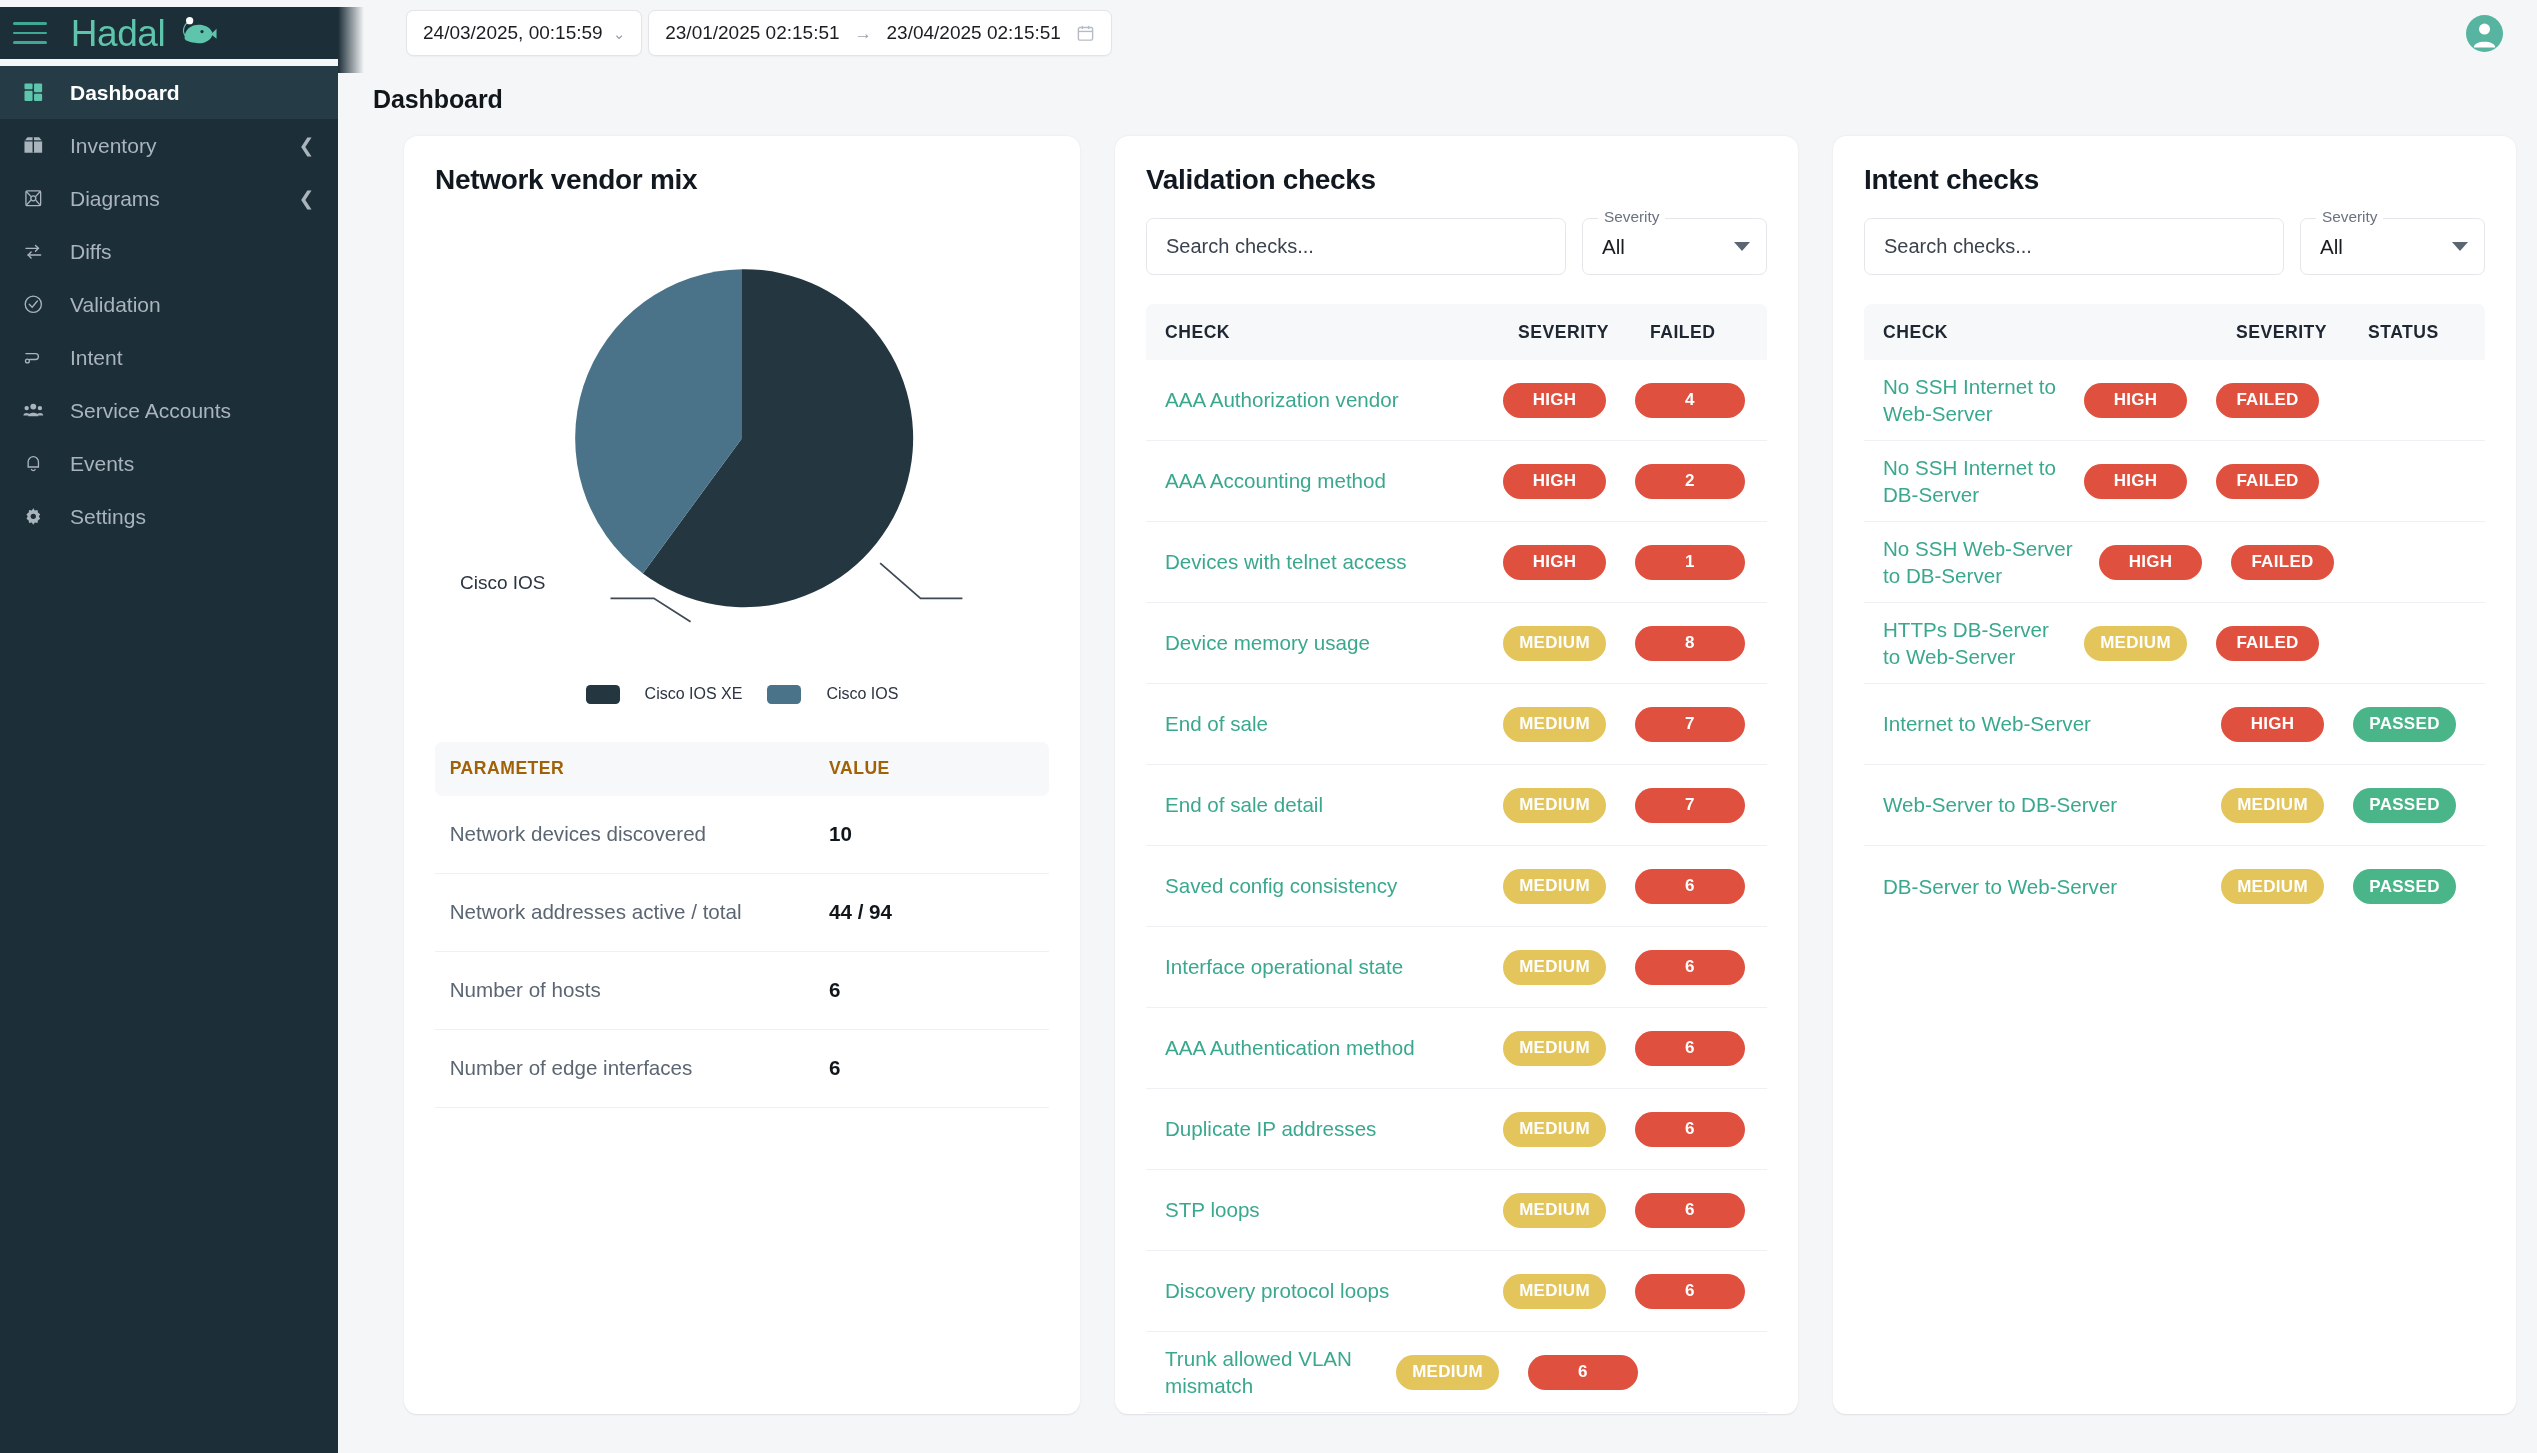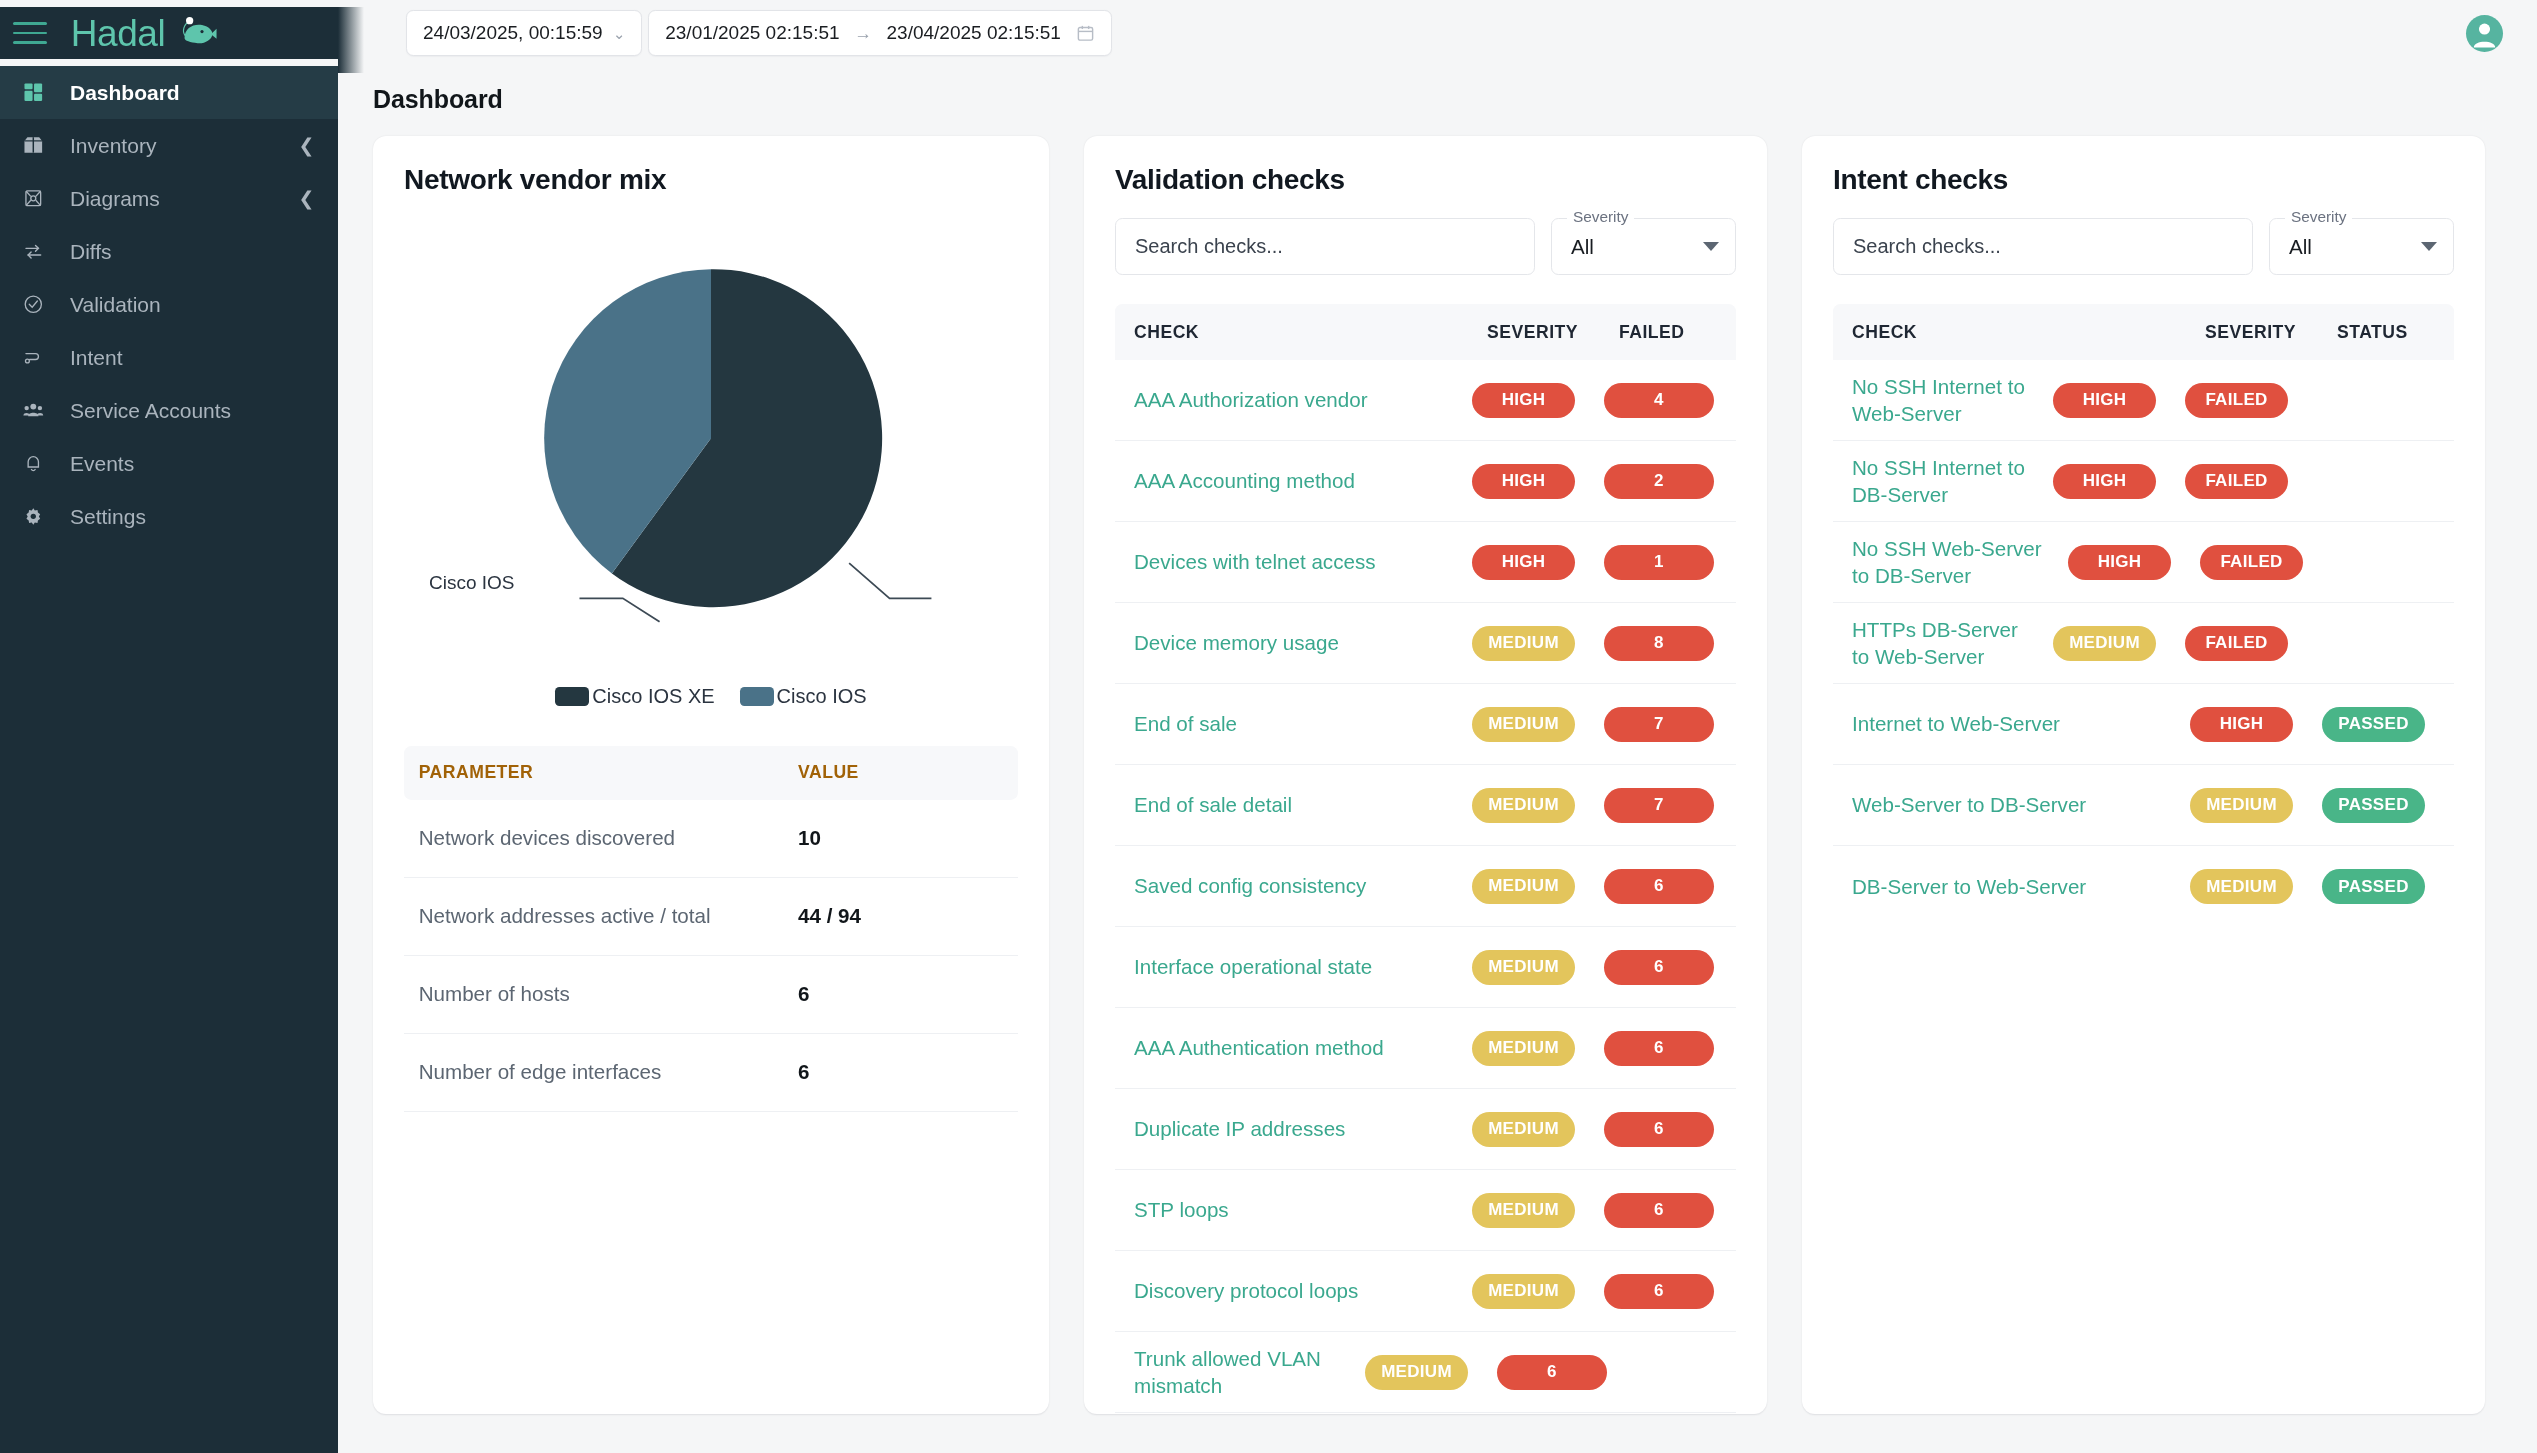--- a/index.html
+++ b/index.html
@@ -69,40 +69,40 @@
     color: #aab4bd; font-size: 21px;
   }
   .nav-item.active { background: #253c46; color: #ffffff; font-weight: 700; }
   .nav-ico { width: 35px; height: 32px; display: flex; align-items: center; justify-content: center; flex: 0 0 35px; }
   .nav-label { flex: 1 1 auto; }
   .nav-chev { margin-right: 23.5px; color: #aab4bd; font-size: 19px; line-height: 1; }
 
   
   .main { flex: 1 1 auto; background: #f5f6f7; padding: 19px 0 0 0; min-width: 0; }
   .page-title { font-size: 25px; font-weight: 700; color: #11161a; margin: 0 0 22px 35px; letter-spacing: -0.1px; }
-  .cards { display: flex; gap: 35px; padding: 0 38px 0 35px; align-items: flex-start; }
+  .cards { display: flex; gap: 35px; padding: 0 38px 0 35px; align-items: flex-start; margin-left: 31px; }
 
   .card {
     background: #ffffff; border-radius: 13.2px;
     box-shadow: 0 0.7px 2.2px rgba(16,24,40,.06), 0 0.7px 1.5px rgba(16,24,40,.04);
     overflow: hidden;
   }
   .card-vendor { width: 676px; height: 1278px; flex: 0 0 676px; }
   .card-checks { width: 683px; height: 1278px; flex: 0 0 683px; }
 
   .card-title { font-size: 28px; font-weight: 700; color: #111820; letter-spacing: -0.3px; padding: 28px 0 0 31px; }
 
   
   .pie-wrap { position: relative; height: 499px; }
   .pie-svg { position: absolute; left: 0; top: 7.3px; }
   .pie-label { position: absolute; font-size: 19px; color: #2b3440; white-space: nowrap; }
   .pie-label.left { left: 56px; top: 376px; }
 
   .pie-legend { display: flex; justify-content: center; align-items: center; gap: 25px; margin-top: -10.3px; }
-  .legend-item { display: flex; align-items: center; gap: 3px; font-size: 20px; color: #2b3440; }
+  .legend-item { display: flex; align-items: center; gap: 25px; font-size: 16px; color: #2b3440; }
   .legend-swatch { width: 34px; height: 19px; border-radius: 4.4px; display: inline-block; }
 
   
   .ptable { margin: 38px 31px 0 31px; }
   .ptable-head { background: #f7f8fa; border-radius: 7.3px; display: flex; height: 54px; align-items: center; }
   .ptable-head div { font-size: 17.6px; font-weight: 700; letter-spacing: 0.5px; color: #a16207; }
   .pt-c1 { flex: 1 1 auto; padding-left: 14.7px; }
   .pt-c2 { width: 220px; flex: 0 0 220px; }
   .ptable-row { display: flex; align-items: center; height: 78px; border-bottom: 0.7px solid #eef0f3; }
   .ptable-row .pt-c1 { font-size: 20.6px; color: #5c6672; }

